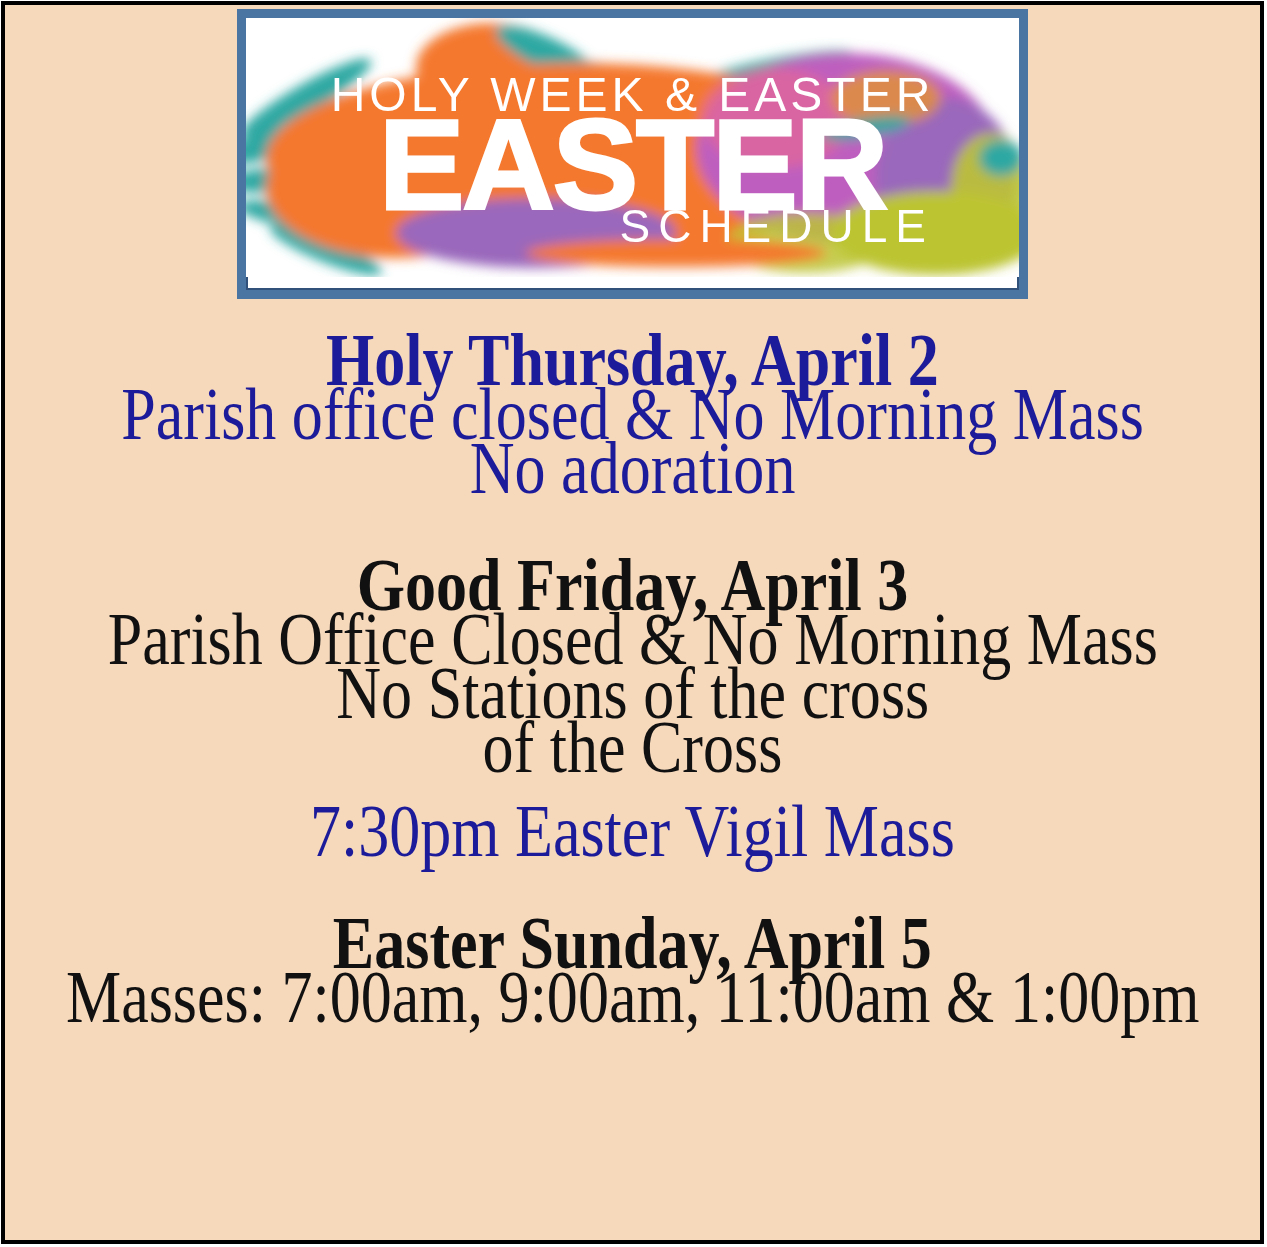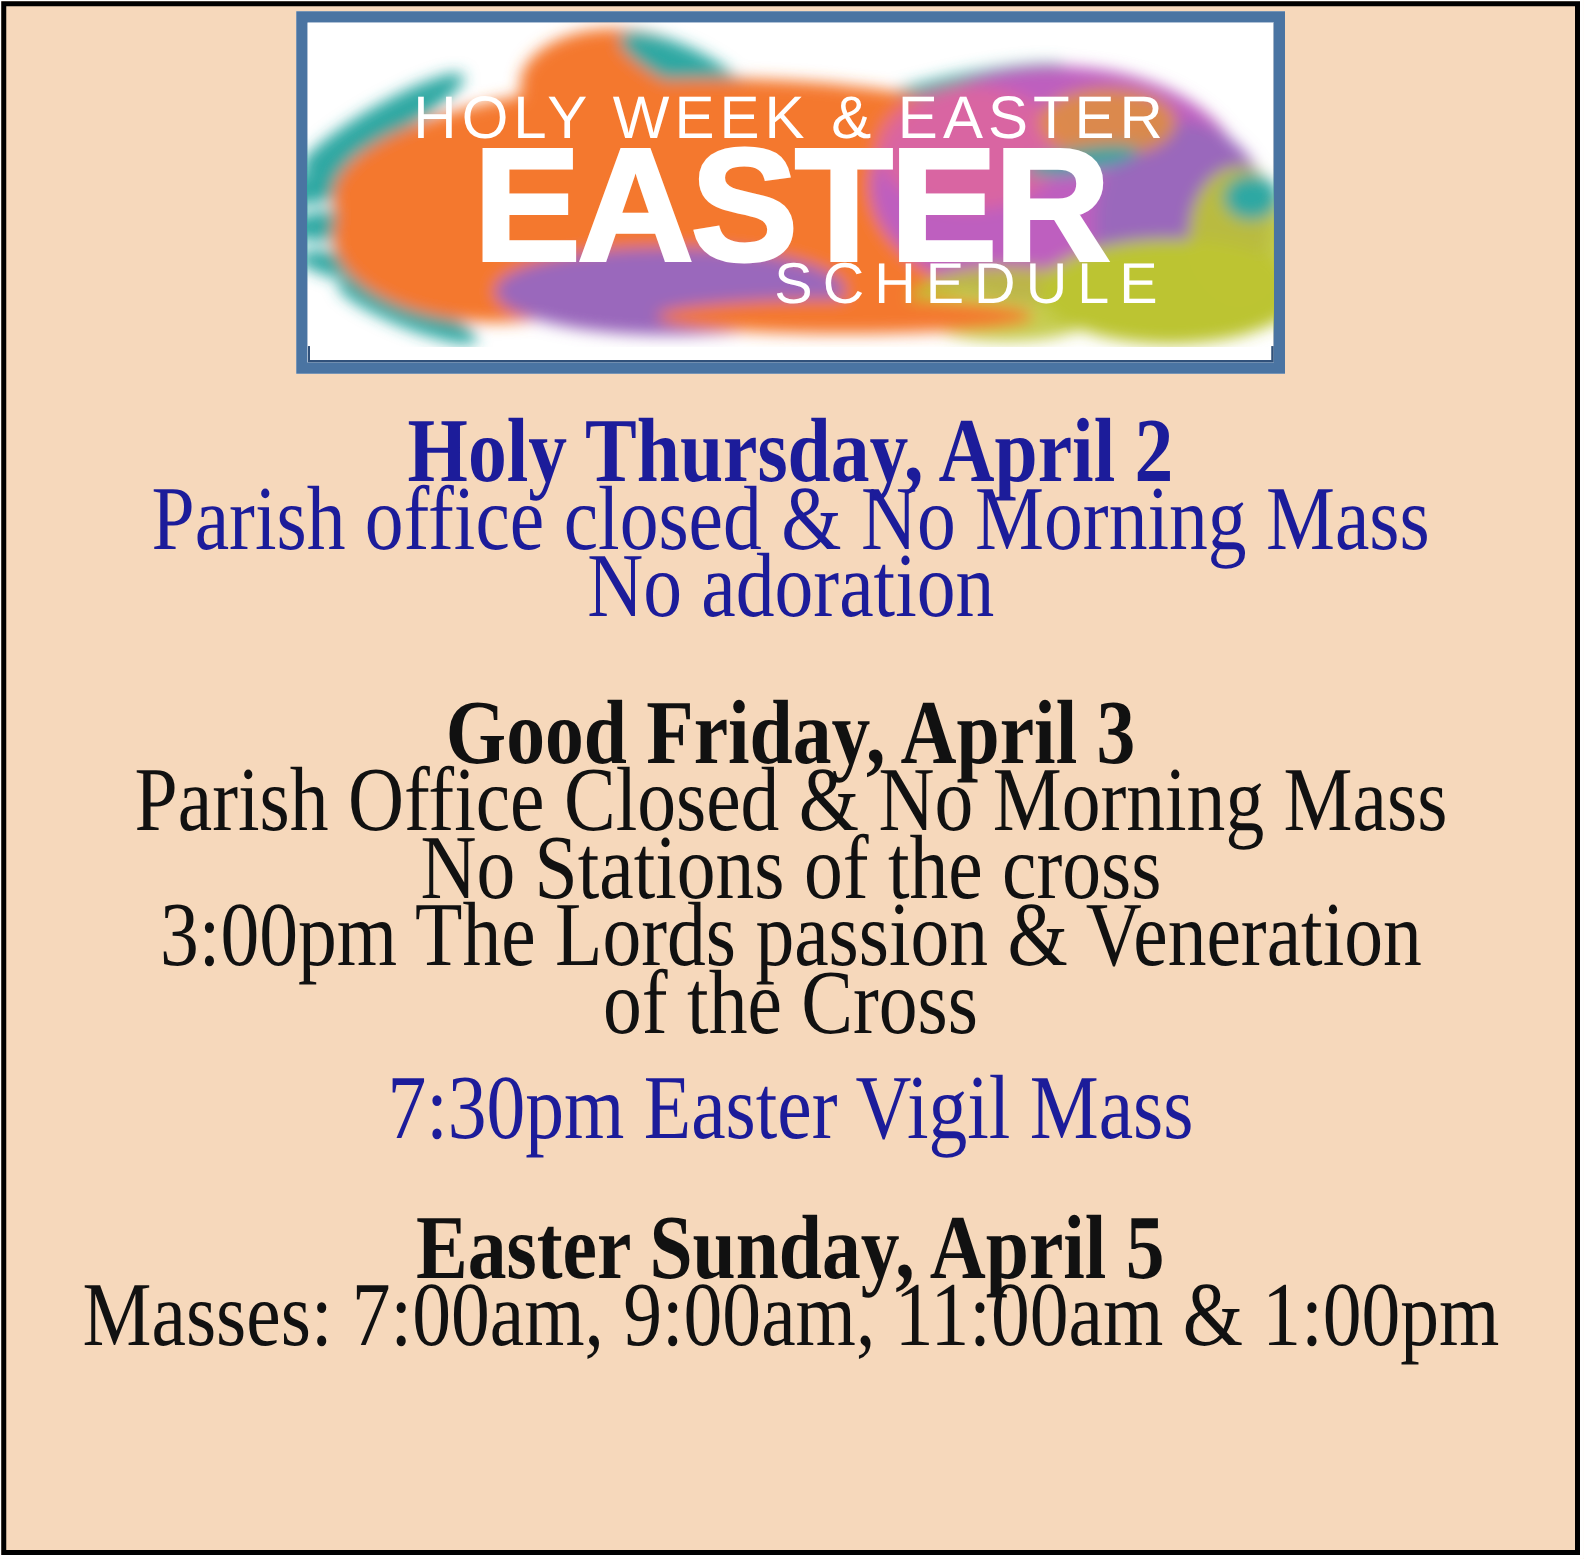--- a/index.html
+++ b/index.html
@@ -168,23 +168,20 @@
       <div class="sched-line sched-title">
           <span>Good Friday, April 3</span>
         </div>
       <div class="sched-line">
           <span>Parish Office Closed &amp; No Morning Mass</span>
         </div>
       <div class="sched-line">
           <span>No Stations of the cross</span>
         </div>
       <div class="sched-line">
-          <span>3:00pm The Lords passion &amp; Veneration</span>
-        </div>
-      <div class="sched-line">
           <span>of the Cross</span>
         </div>
     </div>
 
     <div class="spacer-b"></div>
 
     <div class="section sec-blue">
       <div class="sched-line">
           <span>7:30pm Easter Vigil Mass</span>
         </div>

